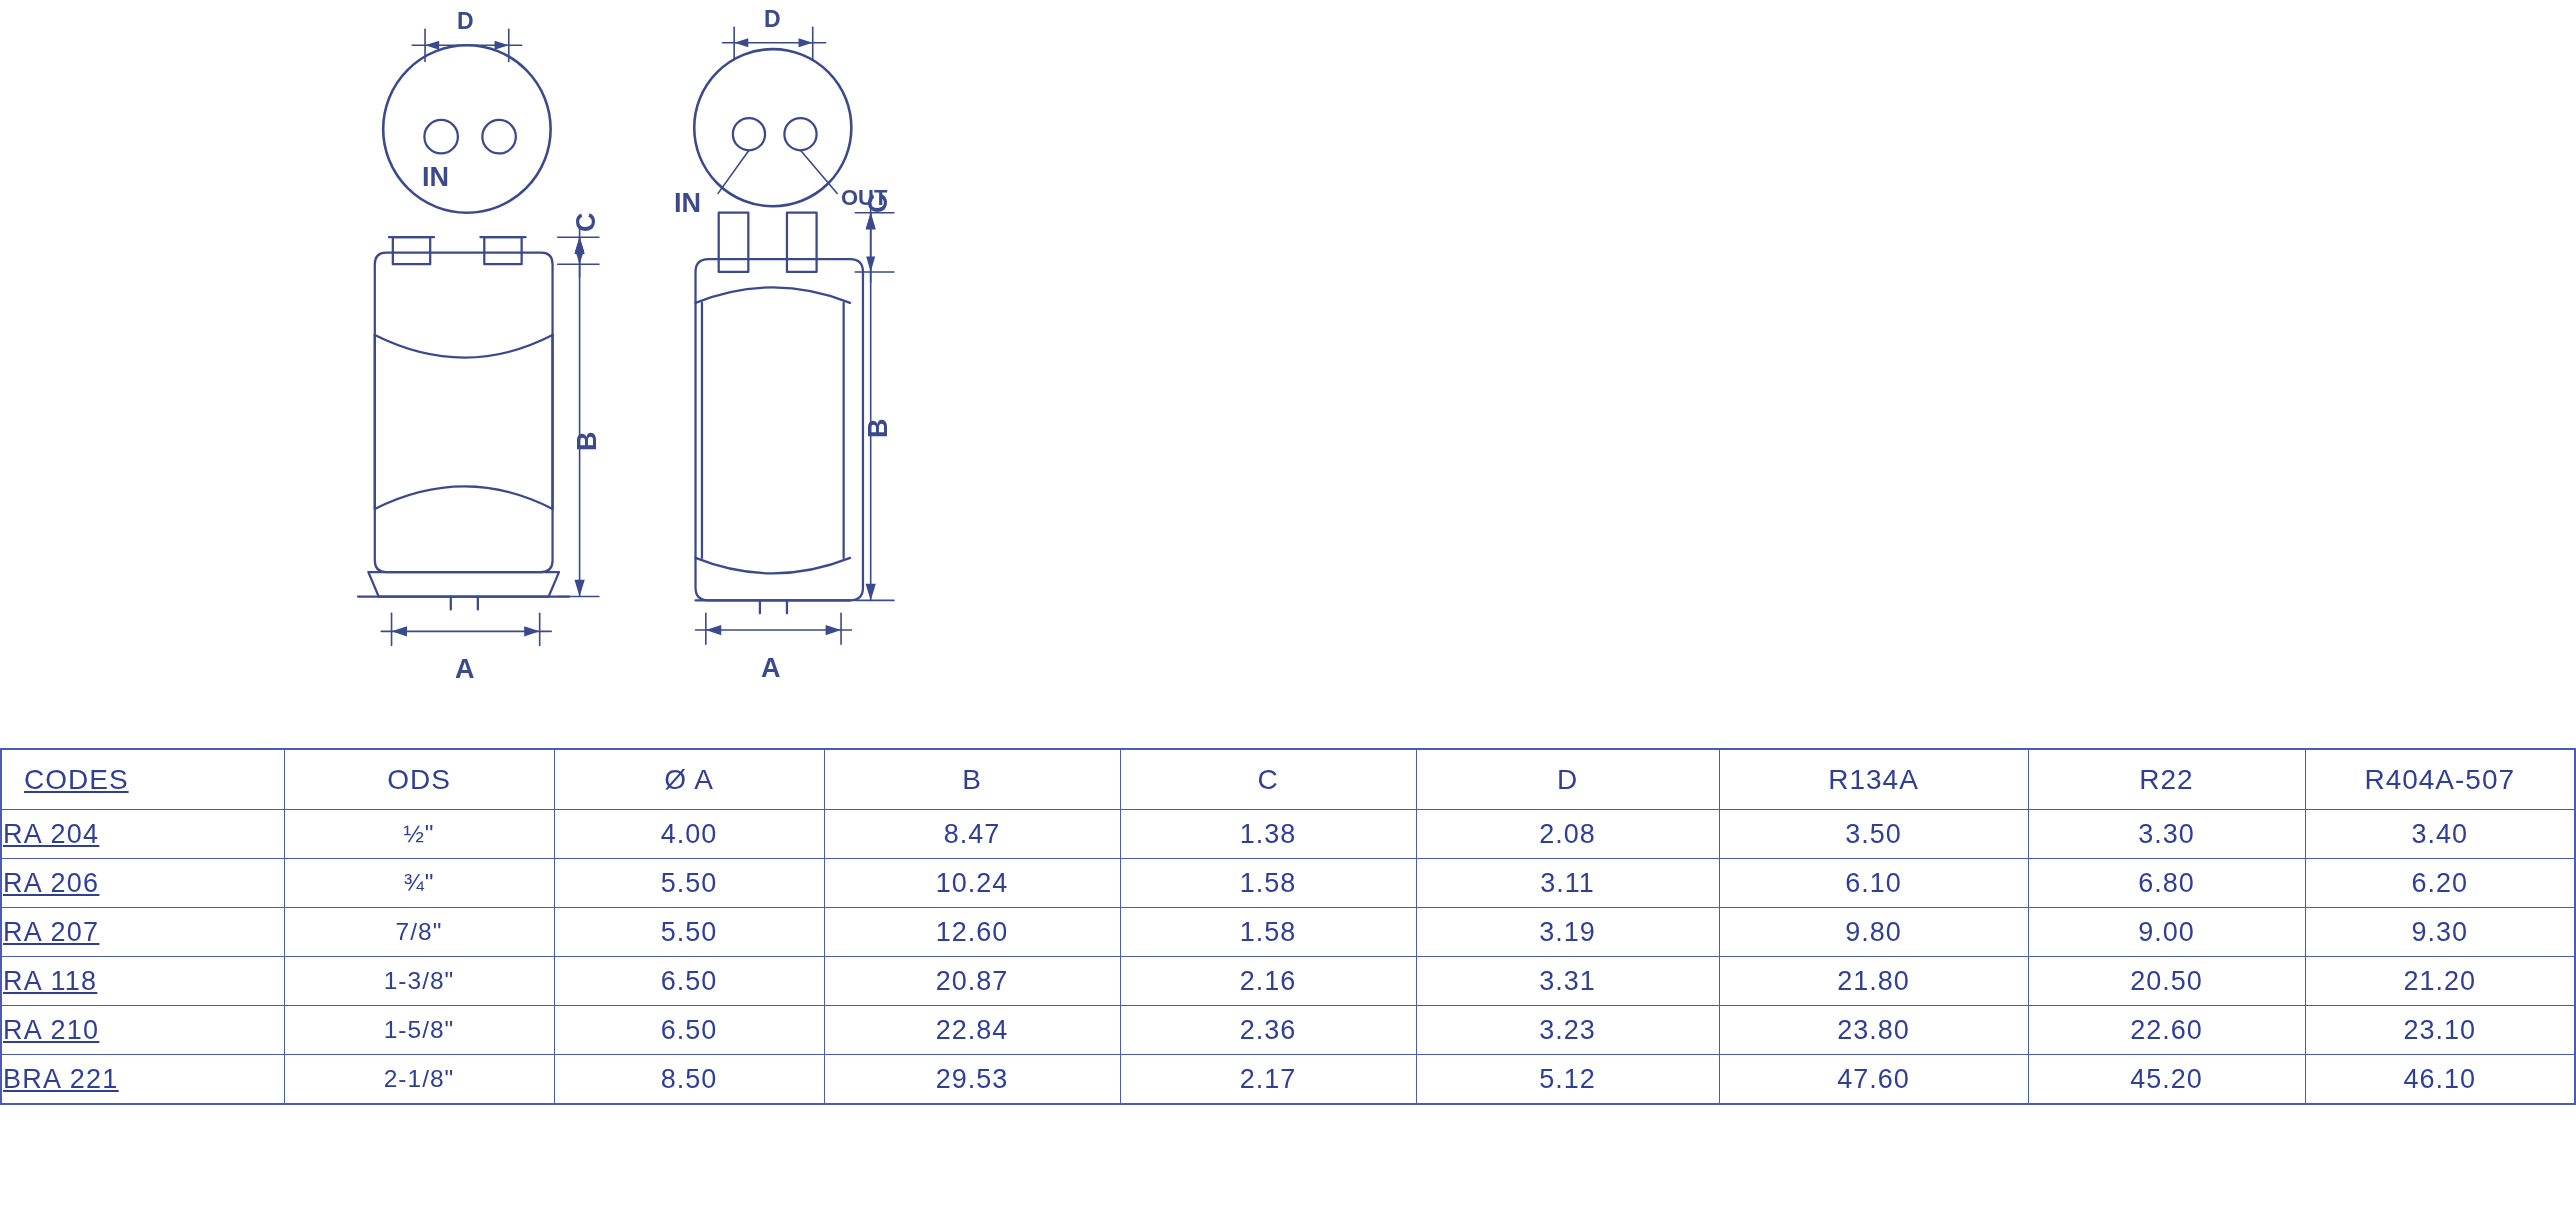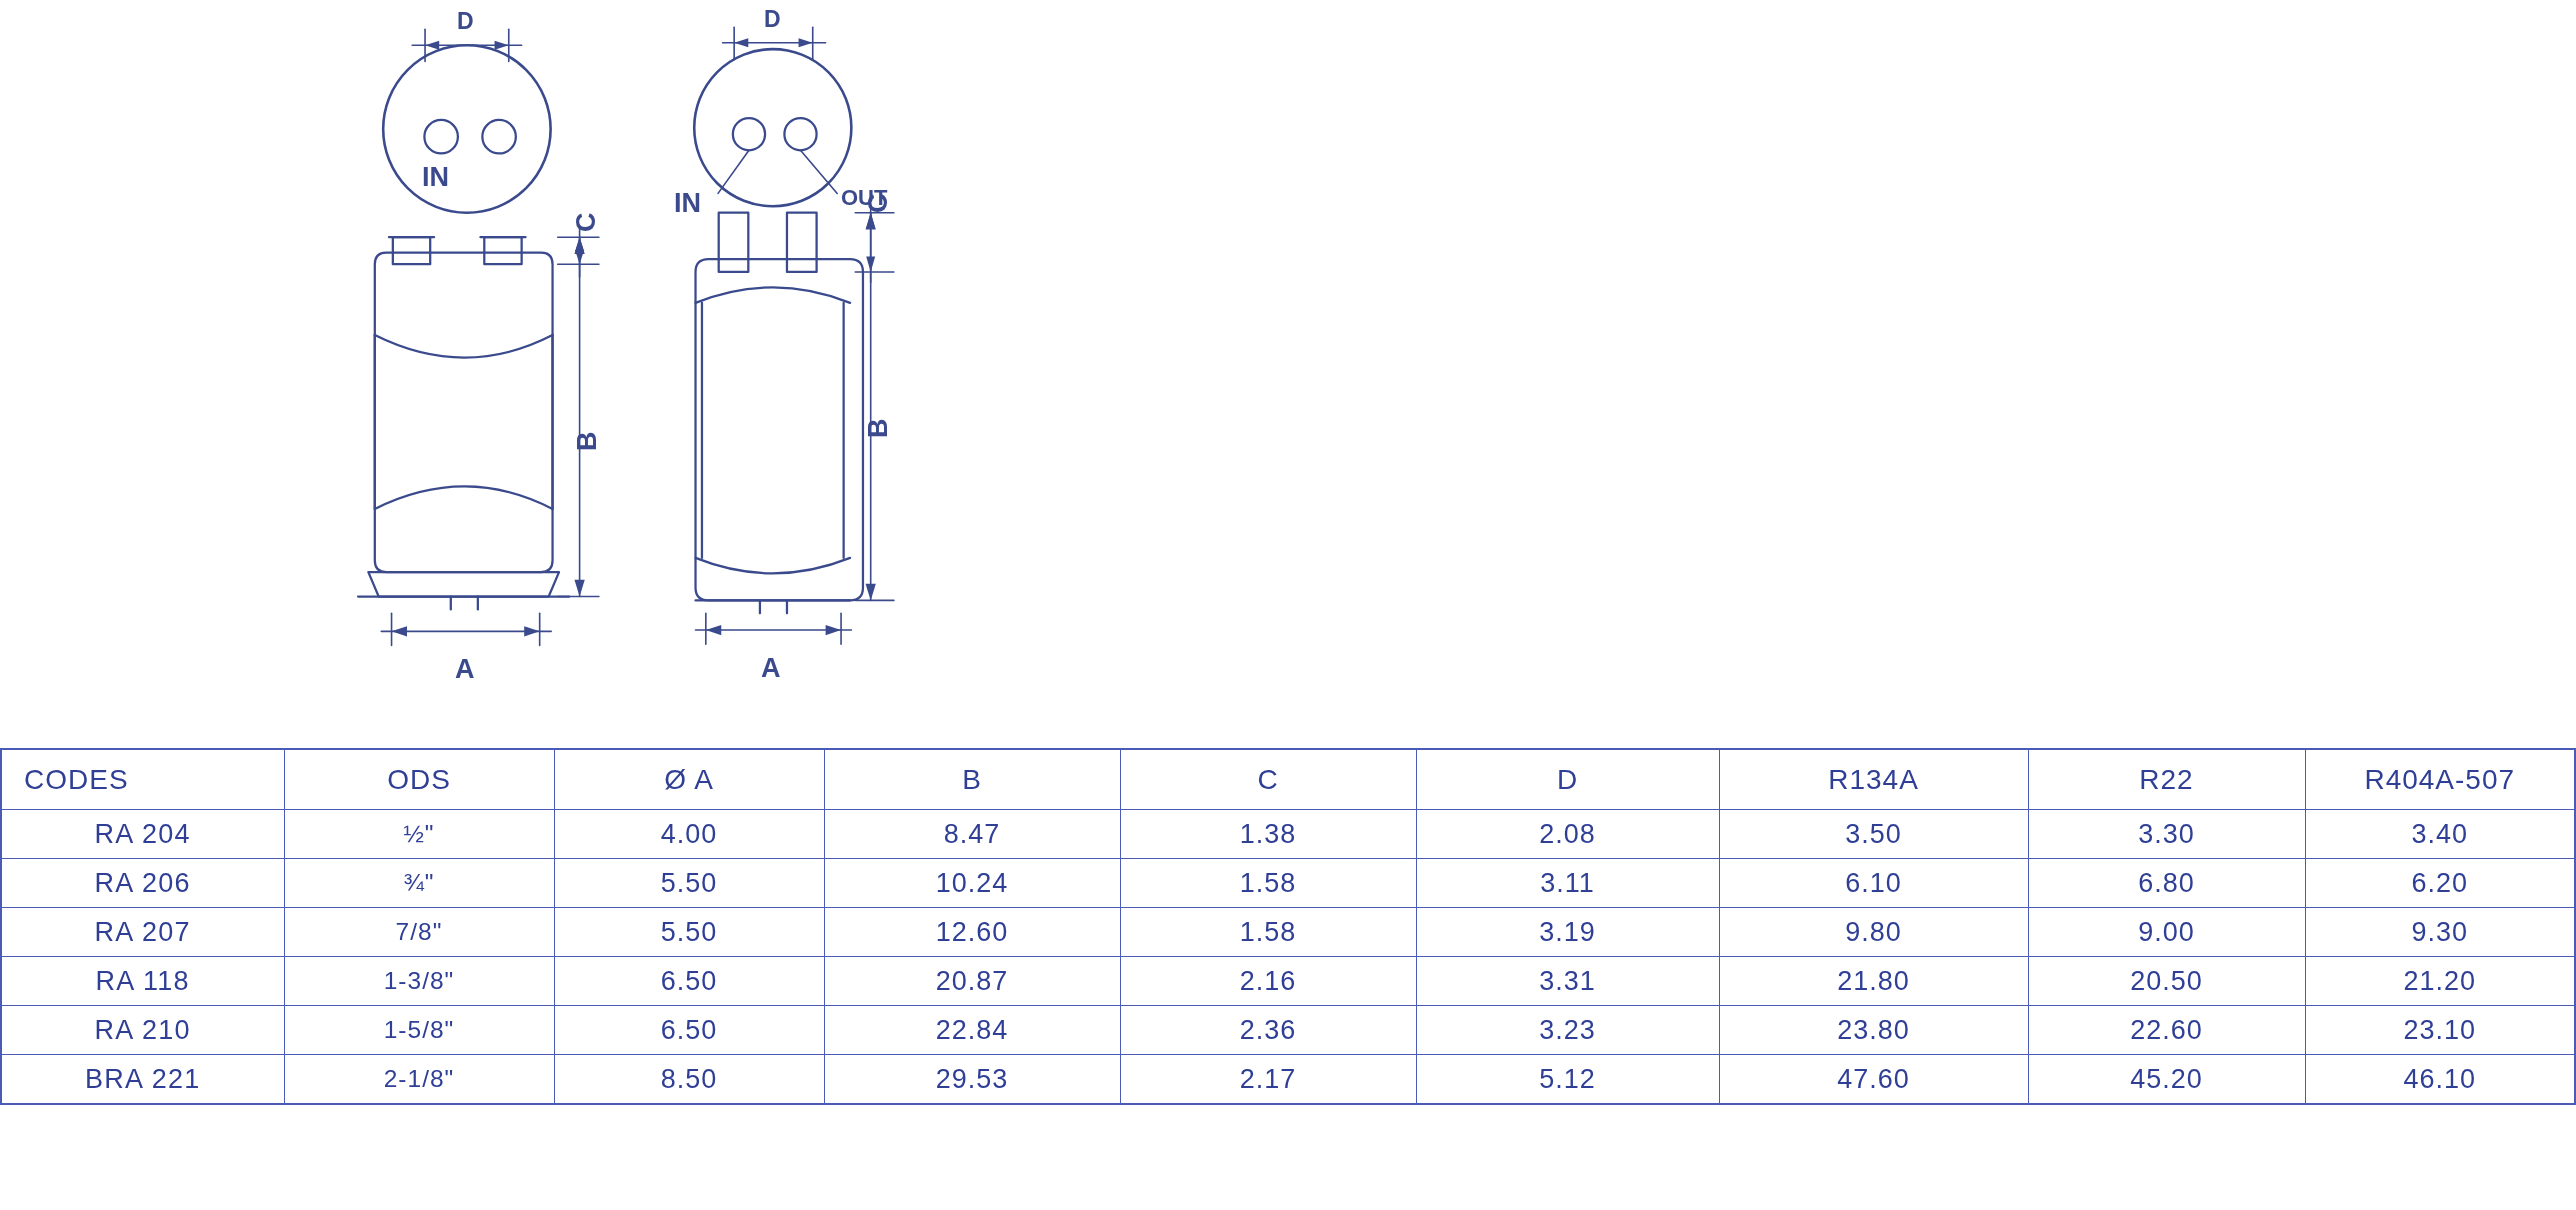--- a/index.html
+++ b/index.html
@@ -69,26 +69,28 @@
   #spec-table th {
     height: 57px;
     font-size: 28px;
     font-weight: 500;
   }
   #spec-table td {
     height: 46px;
     font-size: 27px;
   }
   #spec-table td.col-code {
-    text-align: center;
+    text-align: left;
     letter-spacing: 1.3px;
+    text-decoration: underline;
   }
   #spec-table th.col-code {
     text-align: left;
     padding-left: 22px;
+    text-decoration: underline;
   }
   #spec-table td.col-ods {
     font-size: 24.5px;
   }
   
   #spec-table {
     border: 2.6px solid #4a5bb5;
   }
 </style>
 </head>

